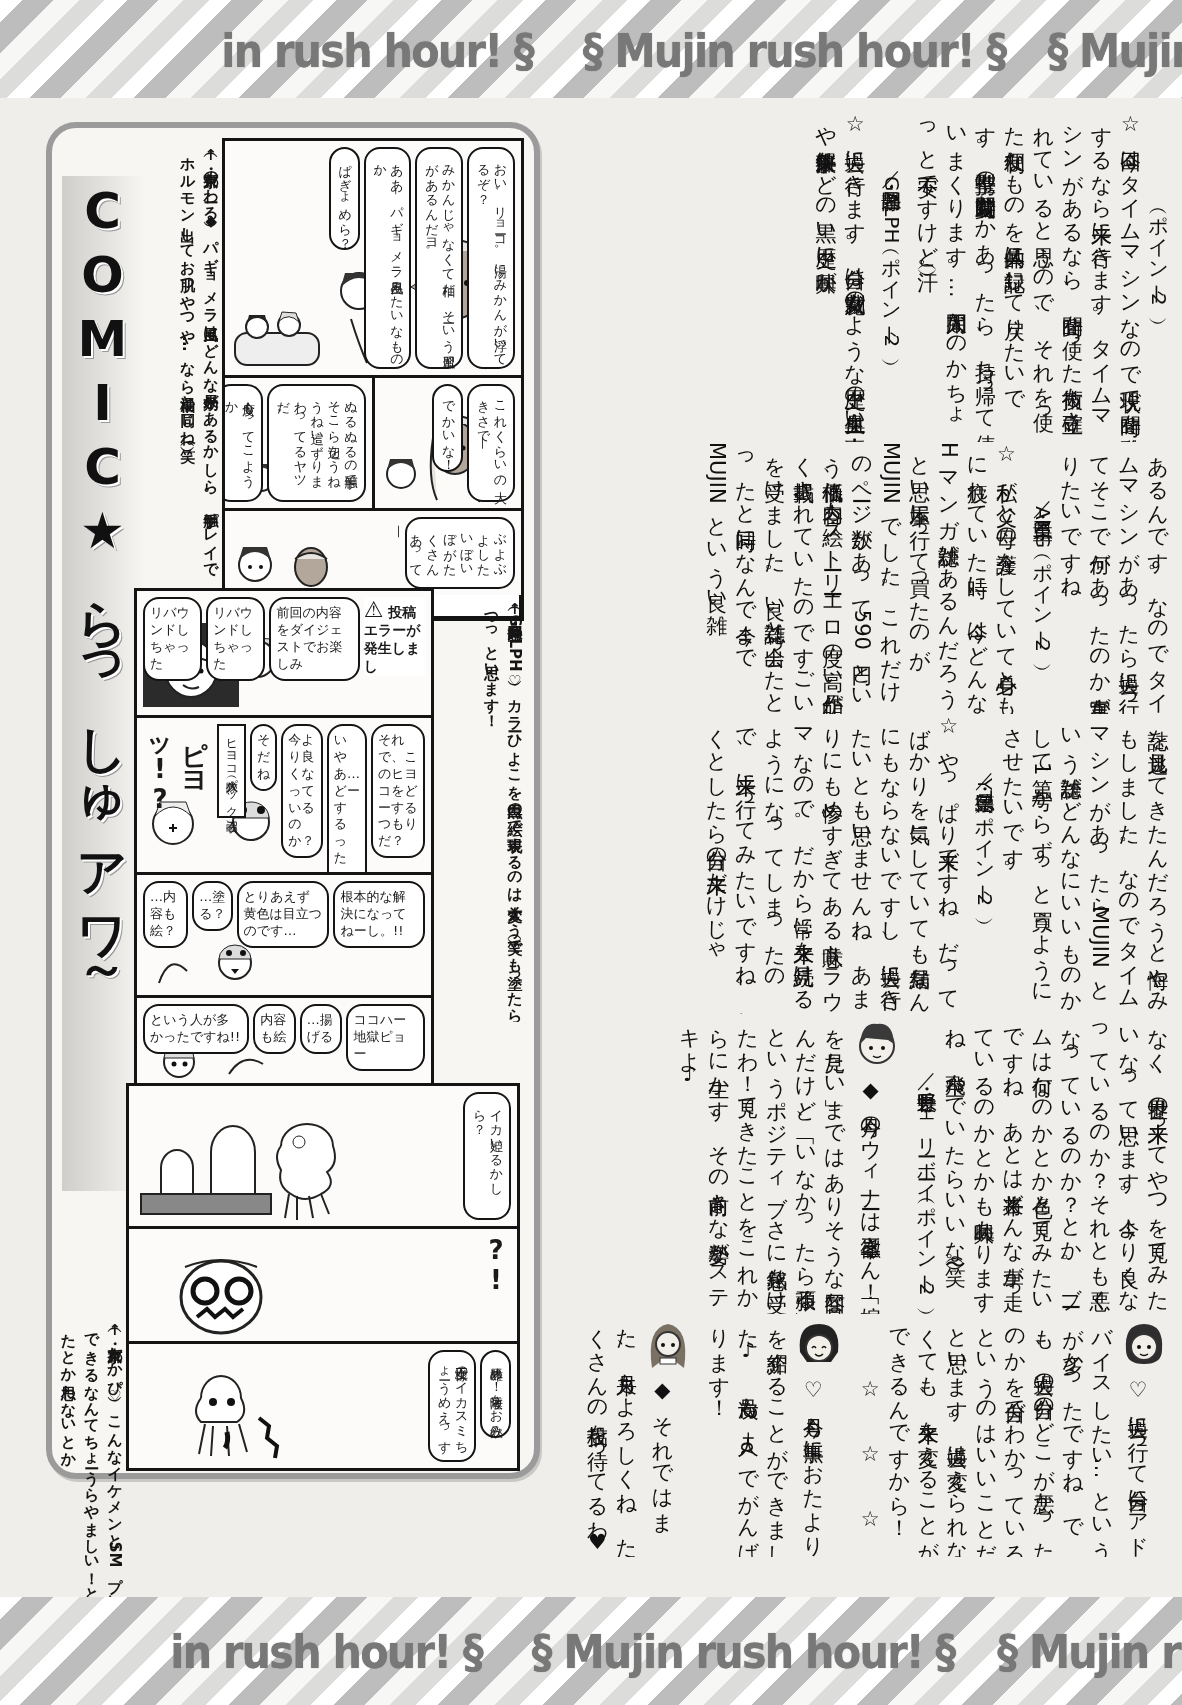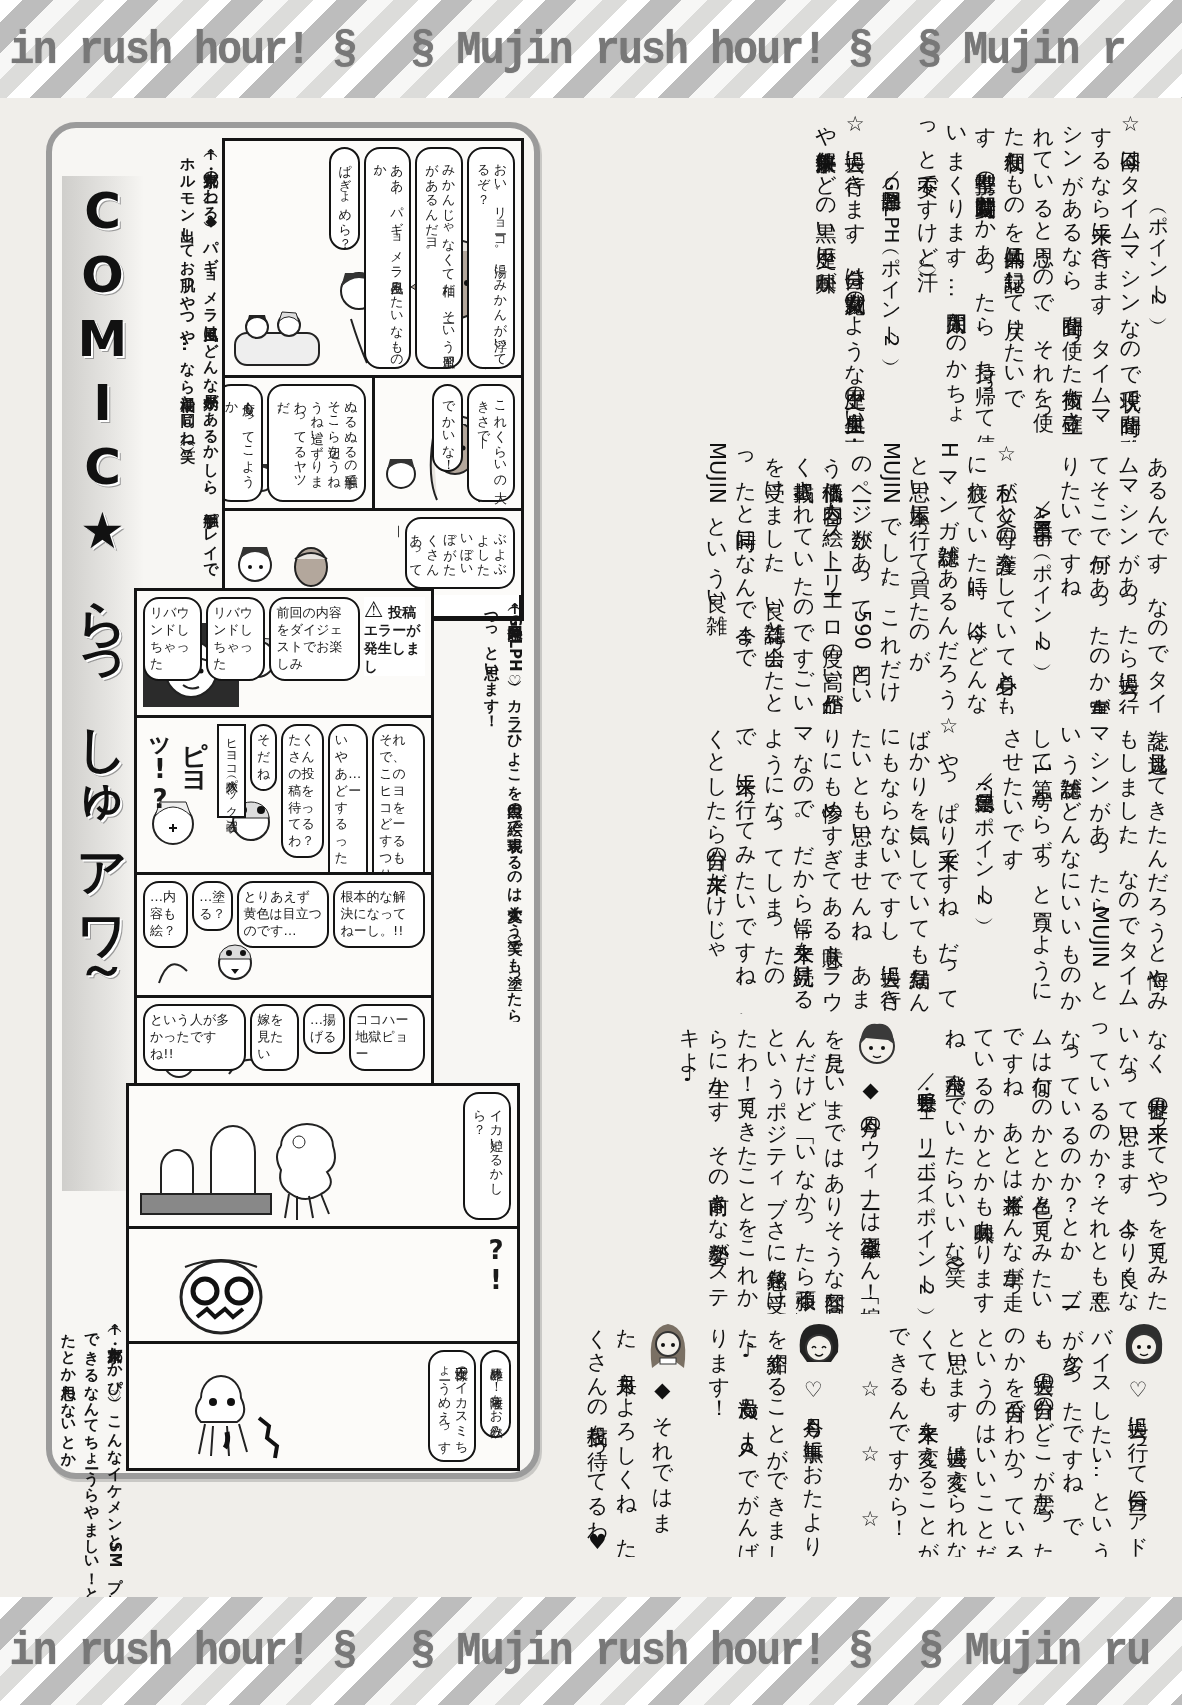--- a/index.html
+++ b/index.html
@@ -2,21 +2,21 @@
 <html><head>
 <meta charset="utf-8">
 <style>
   html,body{margin:0;padding:0;}
   body{width:1182px;height:1705px;position:relative;overflow:hidden;
        background:#f0eeea;font-family:"DejaVu Sans","Liberation Sans",sans-serif;color:#1a1a1a;}
   .stripes{position:absolute;left:0;width:100%;
        background:repeating-linear-gradient(135deg,#ffffff 0 16px,#bdbdbd 16px 38px,#f7f7f6 38px 56px,#dcdcda 56px 74px);}
   #banner-top{top:0;height:100px;}
   #banner-bottom{top:1597px;height:108px;}
-  .banner-inner{position:absolute;inset:0;display:flex;align-items:center;justify-content:flex-start;overflow:hidden;font-family:Liberation Mono, monospace;}
+  .banner-inner{position:absolute;inset:0;display:flex;align-items:center;justify-content:flex-end;overflow:hidden;}
   .banner-seg{font-weight:bold;font-size:47px;color:#787878;white-space:nowrap;
        transform:scaleX(.88);letter-spacing:-2px;text-shadow:0 0 1px #787878;}
   #banner-top .banner-seg:first-child{margin-left:-14px;}
   #banner-top .banner-seg:last-child{margin-right:-60px;}
   #banner-bottom .banner-seg:first-child{margin-left:-14px;}
   #banner-bottom .banner-seg:last-child{margin-right:-40px;}
   #paper{position:absolute;left:0;top:98px;width:1182px;height:1500px;background:#f0eeea;}
 
   
   #comic-frame{position:absolute;left:46px;top:122px;width:482px;height:1345px;
@@ -183,21 +183,21 @@
                   <circle cx="118" cy="40" r="18" fill="#fff" stroke="#222" stroke-width="2"></circle>
                   <path d="M100 36 a18 14 0 0 1 36 0 l-4 -16 -28 -2 z" fill="#ddd" stroke="#222"></path>
                   <circle cx="112" cy="42" r="5" fill="#fff" stroke="#222"></circle>
                 </svg></div>
             </div>
           </div>
           <div class="prow">
             <div class="panel">
               <div class="bubble">それで、このヒヨコをどーするつもりだ？</div>
               <div class="bubble">いやあ…どーするったって</div>
-              <div class="bubble">たくさんの投稿を待ってるわ？</div>
+              <div class="bubble">今より良くなっているのか？</div>
               <div class="bubble">そだね</div>
               <div class="boxlabel">ヒヨコ大隊（八パック）召喚</div>
               <div class="sfx">ピヨッ!?</div>
               <div class="panel-art"><svg width="150" height="110" viewBox="0 0 150 110">
                   <circle cx="34" cy="66" r="20" fill="#fff" stroke="#222" stroke-width="2"></circle>
                   <path d="M16 58 q18 -18 36 0 l-5 -14 -26 0 z" fill="#eee" stroke="#222"></path>
                   <path d="M30 70 l8 0 m-4 -4 l0 8" stroke="#111" stroke-width="2"></path>
                   <circle cx="112" cy="64" r="18" fill="#fff" stroke="#222" stroke-width="2"></circle>
                   <path d="M94 60 a18 16 0 0 1 36 0 z" fill="#ddd" stroke="#222"></path>
                   <circle cx="104" cy="52" r="4" fill="#111"></circle>
@@ -218,21 +218,21 @@
                   <circle cx="104" cy="46" r="3" fill="#111"></circle>
                   <path d="M92 62 l8 0 l-4 5 z" fill="#111"></path>
                   <path d="M20 76 q10 -30 28 -12" fill="none" stroke="#222" stroke-width="2"></path>
                 </svg></div>
             </div>
           </div>
           <div class="prow">
             <div class="panel">
               <div class="bubble">ココハー地獄ピョー</div>
               <div class="bubble">…揚げる</div>
-              <div class="bubble">嫁を見たい</div>
+              <div class="bubble">内容も絵</div>
               <div class="bubble">という人が多かったですね!!</div>
               <div class="panel-art"><svg width="140" height="70" viewBox="0 0 140 70">
                   <circle cx="40" cy="40" r="15" fill="#fff" stroke="#222" stroke-width="2"></circle>
                   <path d="M25 36 a15 13 0 0 1 30 0 z" fill="#ddd" stroke="#222"></path>
                   <circle cx="35" cy="42" r="2.5" fill="#111"></circle>
                   <circle cx="46" cy="42" r="2.5" fill="#111"></circle>
                   <path d="M90 52 q14 -22 34 -10" fill="none" stroke="#222" stroke-width="2"></path>
                 </svg></div>
             </div>
           </div>

